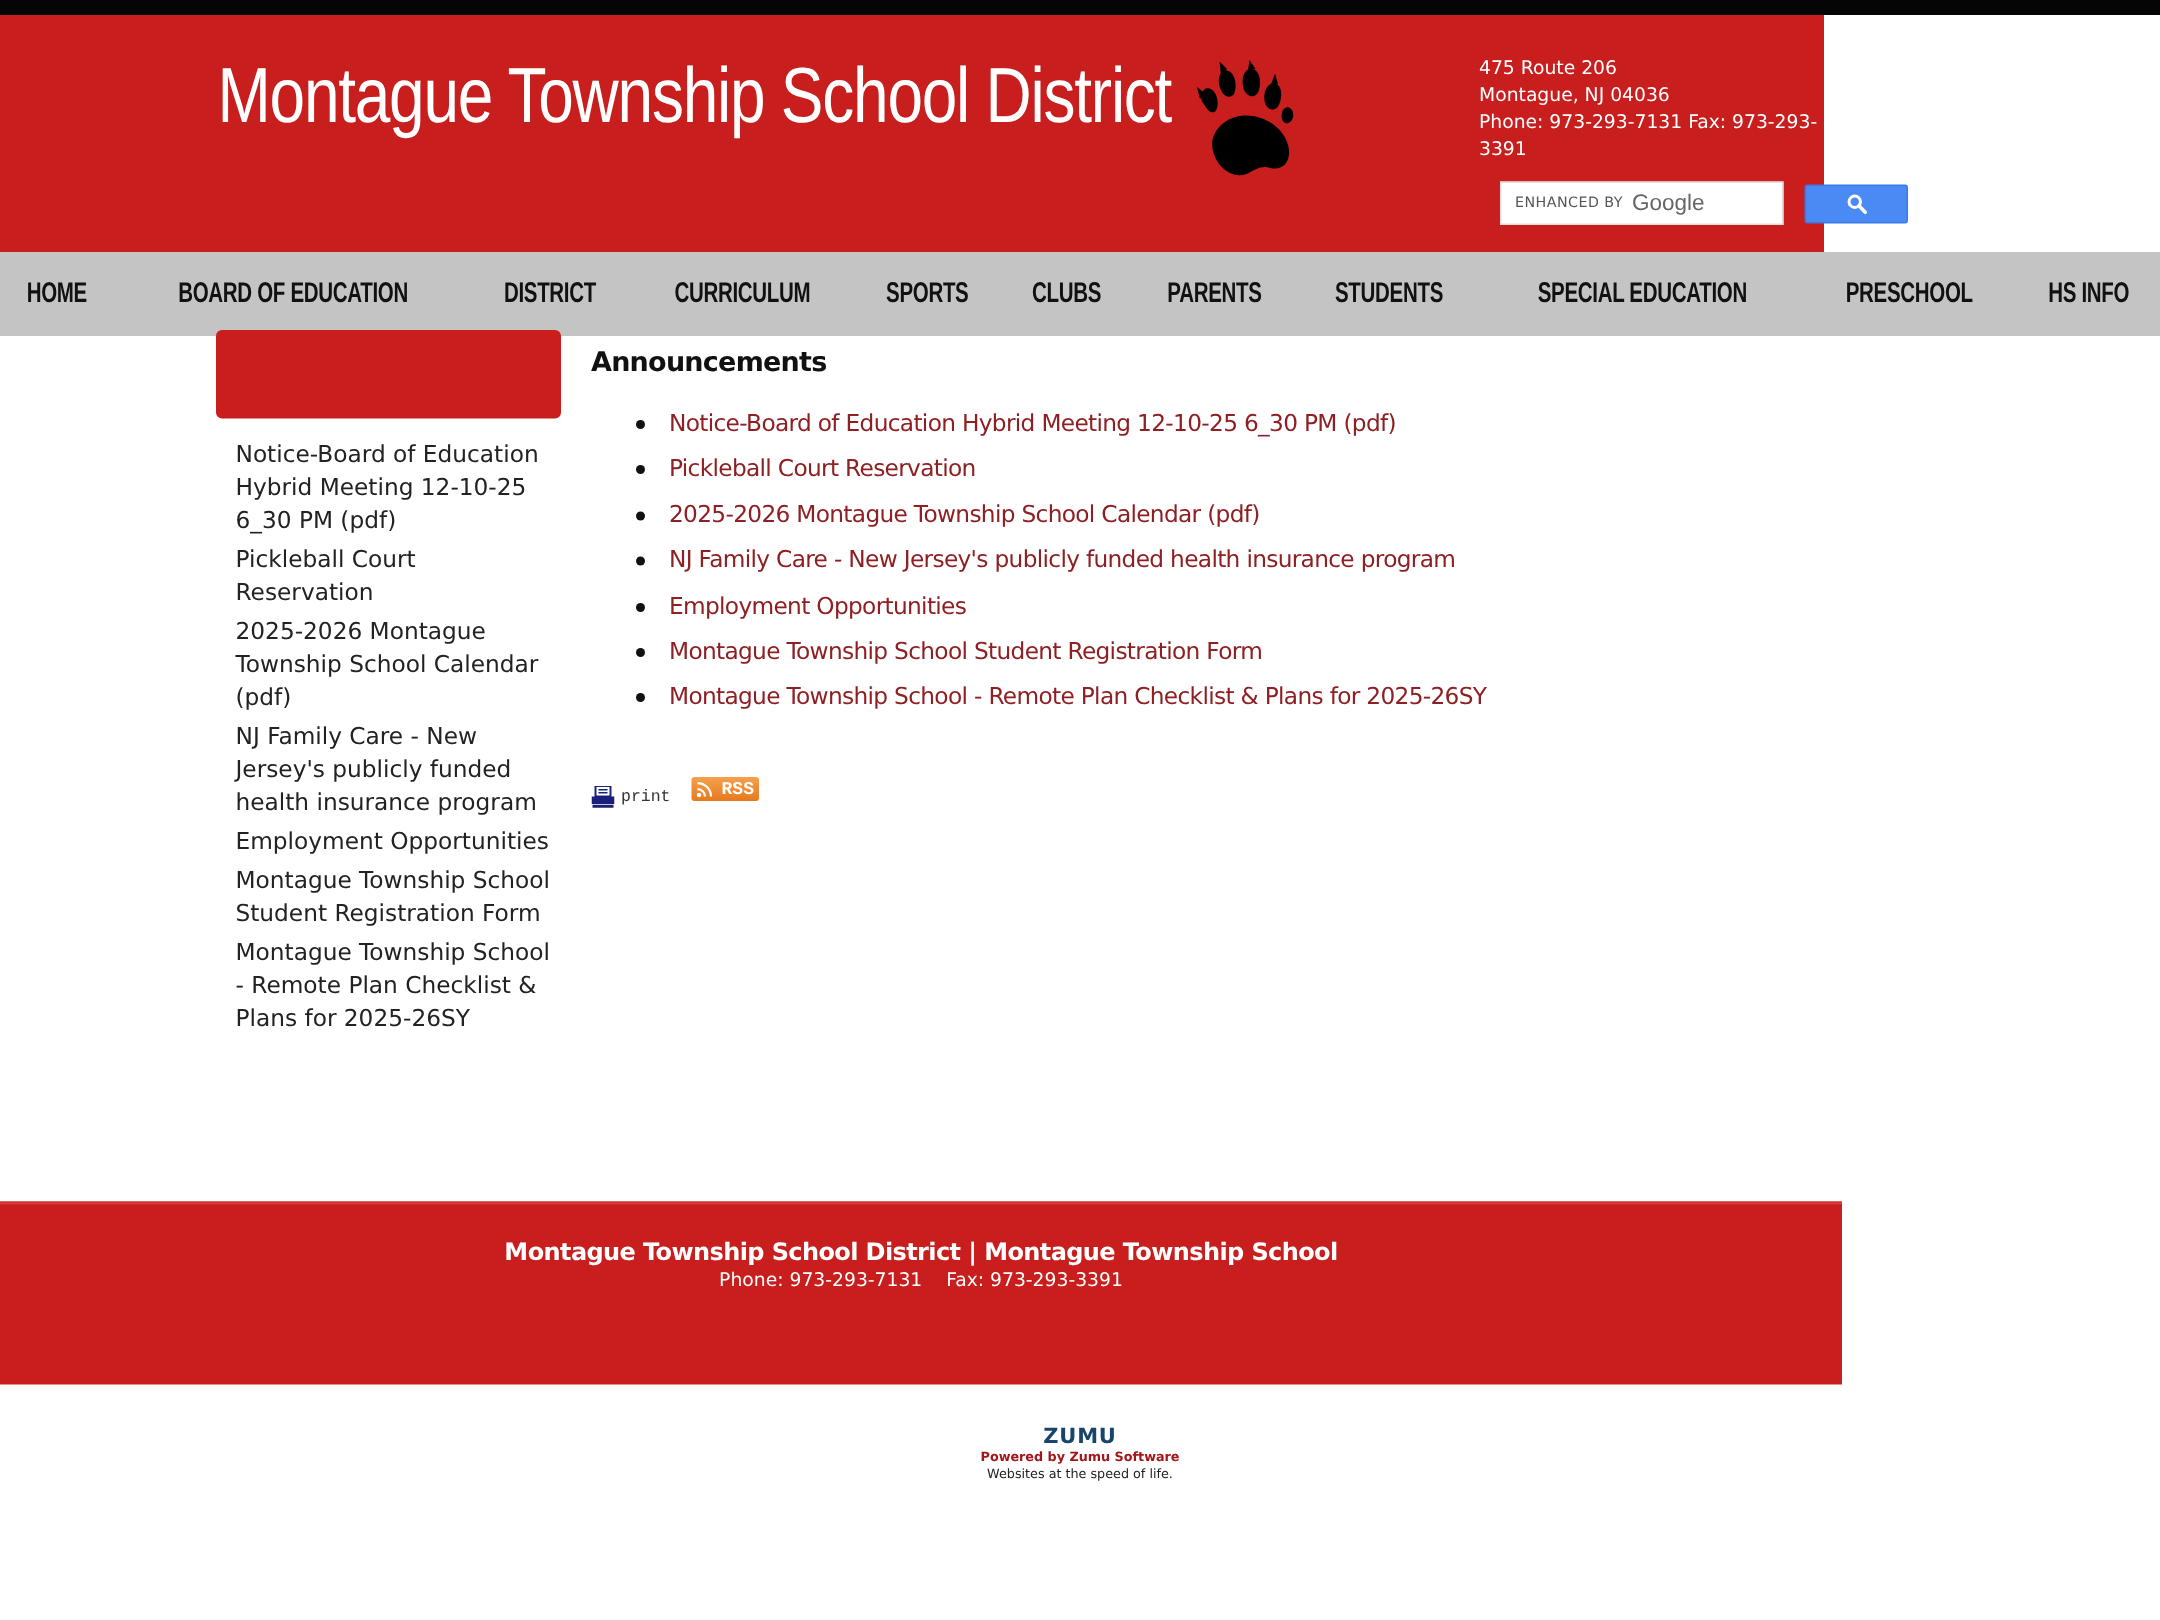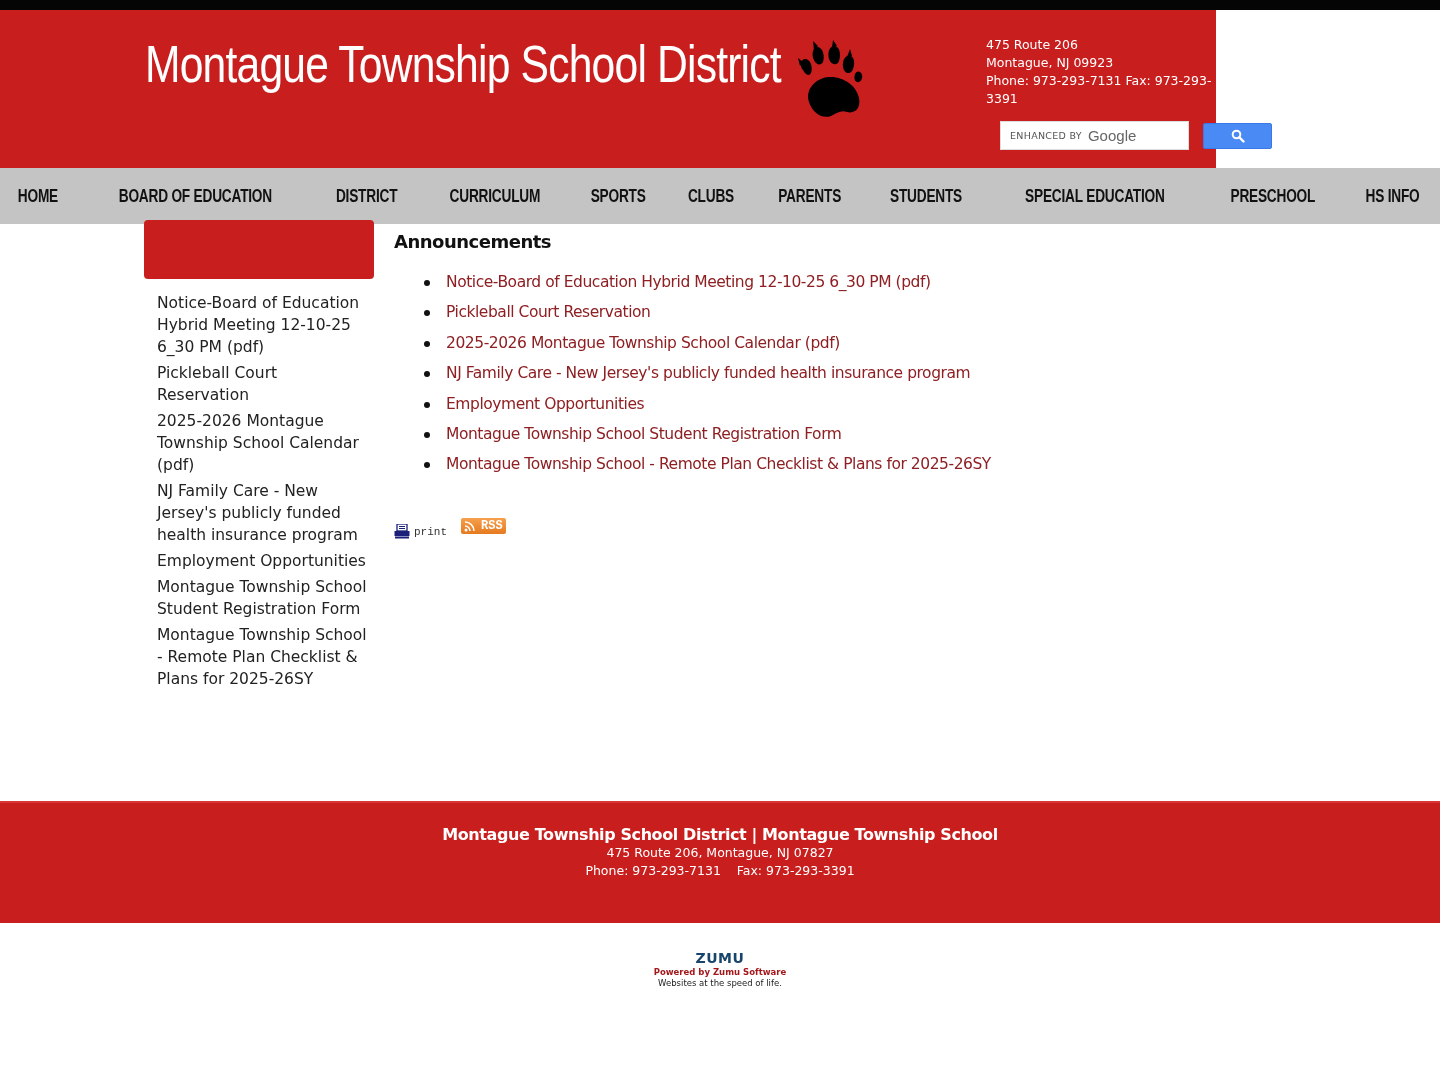--- a/index.html
+++ b/index.html
@@ -22,21 +22,21 @@
   .side-list li { font-size: 15.5px; line-height: 22px; color: #222; margin-bottom: 4px; font-family: "DejaVu Sans", sans-serif; }
   .ann-title { position: absolute; left: 394px; top: 231px; font-size: 18px; color: #111; font-family: "DejaVu Sans", sans-serif; letter-spacing: -0.5px; font-weight: 600; }
   .ann-list { position: absolute; left: 423px; top: 270px; list-style: none; }
   .ann-list li { position: relative; height: 30.4px; font-size: 15.5px; line-height: 24px; color: #8e1f22; padding-left: 23px; font-family: "DejaVu Sans", sans-serif; letter-spacing: -0.45px; white-space: nowrap; }
   .ann-list li::before { content: ""; position: absolute; left: 1px; top: 10px; width: 6px; height: 6px; border-radius: 50%; background: #111; }
   .tools { position: absolute; left: 394px; top: 523px; display: flex; align-items: flex-end; }
   .print { display: flex; align-items: center; }
   .print-label { font-size: 11px; color: #333; margin-left: 4px; font-family: Liberation Mono, monospace; }
   .rss { margin-left: 14px; width: 45px; height: 16px; background: linear-gradient(#f6a04d, #e57a1e); border-radius: 2px; display: flex; align-items: center; position: relative; top: -5px; }
   .rss-label { font-size: 12px; font-weight: bold; color: #fff; margin-left: 6px; font-family: Liberation Mono, monospace; }
-  .footer { position: absolute; left: 0; top: 801px; width: 1440px; height: 122px; background: #c81e1e; border-top: 2px solid #d83636; text-align: center; color: #fff; }
+  .footer { position: absolute; left: 0; top: 801px; width: 1228px; height: 122px; background: #c81e1e; border-top: 2px solid #d83636; text-align: center; color: #fff; }
   .f-title { margin-top: 22px; font-size: 16px; font-weight: bold; letter-spacing: -0.4px; font-family: "DejaVu Sans", sans-serif; }
   .f-line { font-size: 12.5px; line-height: 18px; font-family: "DejaVu Sans", sans-serif; }
   .zumu { position: absolute; left: 0; top: 950px; width: 1440px; text-align: center; }
   .zumu-logo { font-size: 14px; font-weight: bold; color: #18456b; letter-spacing: 0.5px; font-family: "DejaVu Sans", sans-serif; }
   .zumu-powered { font-size: 8.5px; font-weight: bold; color: #a3171b; font-family: "DejaVu Sans", sans-serif; margin-top: 1px; }
   .zumu-tag { font-size: 8.5px; color: #222; font-family: "DejaVu Sans", sans-serif; margin-top: 1px; }
   .zumu-url { font-size: 8.5px; color: #a3171b; font-family: "DejaVu Sans", sans-serif; margin-top: 1px; }
   a { text-decoration: none; color: inherit; }
 </style>
 </head>
@@ -55,21 +55,21 @@
       <path d="M32 19 C30 12 33 5 38 6 C43 7 44 15 42 21 C40 26 34 25 32 19 Z"></path>
       <path d="M35 7 L36 0 L40 6 Z"></path>
       <path d="M46 27 C45 20 49 14 54 16 C58 18 58 26 55 31 C52 35 47 33 46 27 Z"></path>
       <path d="M50 17 L53 9 L55 16 Z"></path>
       <path d="M12 62 C8 50 18 38 32 37 C46 36 60 46 62 58 C64 68 58 74 50 72 C44 70 40 73 34 76 C26 79 16 74 12 62 Z"></path>
       <path d="M58 34 C60 30 64 31 65 35 C66 39 63 43 60 42 C57 41 57 37 58 34 Z"></path>
     </g>
   </svg>
   <div class="contact">
     <div>475 Route 206</div>
-    <div>Montague, NJ 09923</div>
+    <div>Montague, NJ 04036</div>
     <div>Phone: 973-293-7131 Fax: 973-293-3391</div>
   </div>
   <div class="search-box">
     <span class="search-enh">ENHANCED BY</span>
     <span class="search-google">Google</span>
   </div>
   <div class="search-btn">
     <svg width="14" height="14" viewBox="0 0 14 14">
       <circle cx="5.5" cy="5.5" r="3.8" fill="none" stroke="#fff" stroke-width="2"></circle>
       <line x1="8.4" y1="8.4" x2="12.5" y2="12.5" stroke="#fff" stroke-width="2.4" stroke-linecap="round"></line>
@@ -134,21 +134,20 @@
         <path d="M1 5 A5 5 0 0 1 6 10" fill="none" stroke="#fff" stroke-width="1.5"></path>
         <path d="M1 1 A9 9 0 0 1 10 10" fill="none" stroke="#fff" stroke-width="1.5"></path>
       </svg>
       <span class="rss-label">RSS</span>
     </a>
   </div>
 </main>
 
 <footer class="footer">
   <div class="f-title">Montague Township School District | Montague Township School</div>
-  <div class="f-line">475 Route 206, Montague, NJ 07827</div>
   <div class="f-line">Phone: 973-293-7131&nbsp;&nbsp;&nbsp;&nbsp;Fax: 973-293-3391</div>
 </footer>
 
 <div class="zumu">
   <div class="zumu-logo">ZUMU</div>
   <div class="zumu-powered">Powered by Zumu Software</div>
   <div class="zumu-tag">Websites at the speed of life.</div>
 </div>
 
 </body></html>

